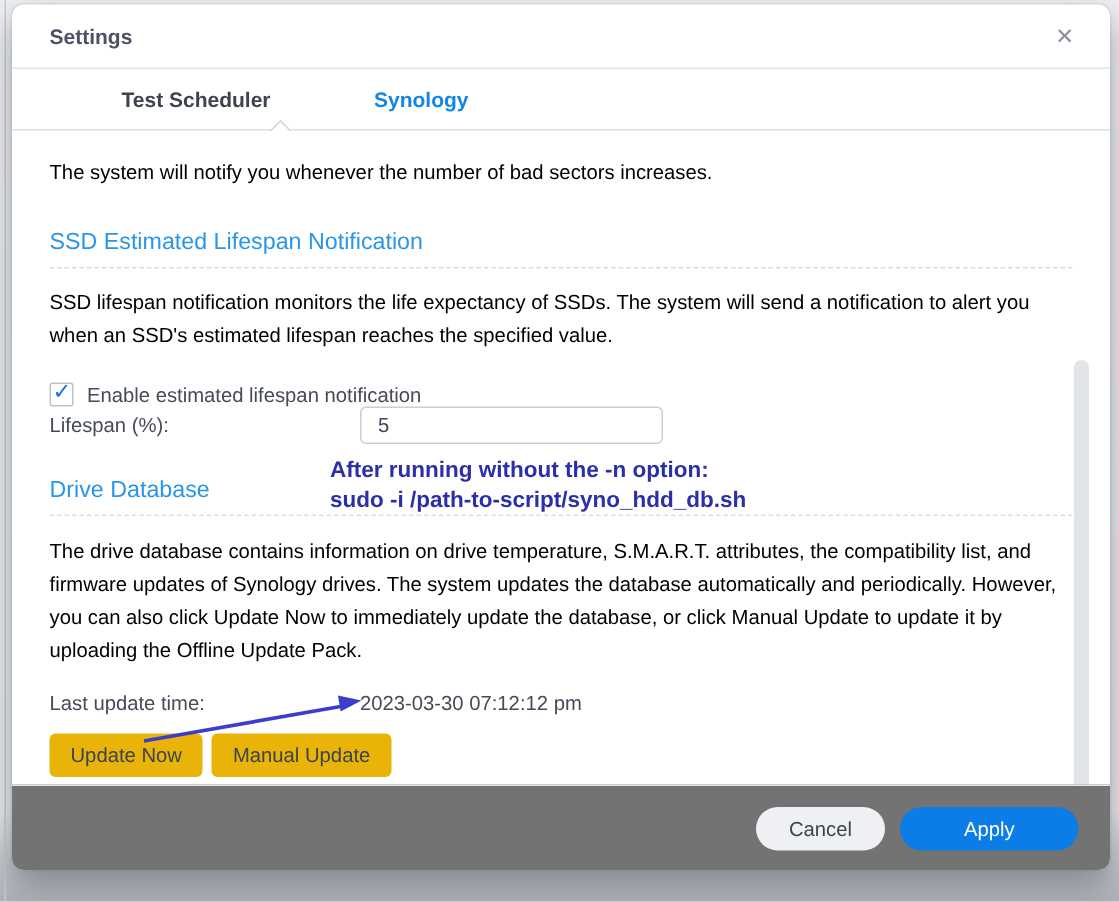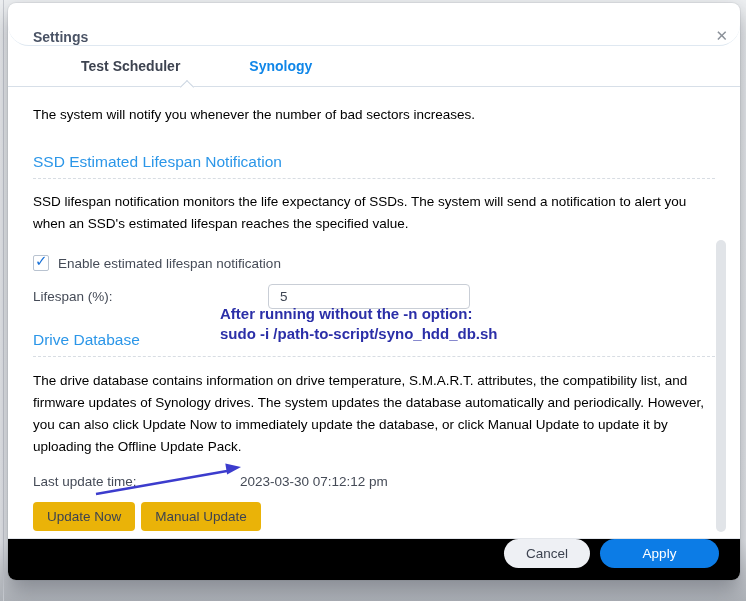--- a/index.html
+++ b/index.html
@@ -14,24 +14,23 @@
 
   .dialog {
     position:absolute; left:8px; top:3px; width:732px; height:577px;
     background:#fff; border-radius:8px;
     box-shadow:0 10px 22px rgba(55,60,70,.45), 0 0 0 1px rgba(120,130,140,.12);
     z-index:1; overflow:hidden;
   }
 
   
   .dlg-header {
-    height:43px; padding:0 10px 0 25px;
-    display:flex; align-items:flex-end; justify-content:space-between;
+    height:43px; padding:0 22px 0 25px;
+    display:flex; align-items:center; justify-content:space-between;
     border-bottom:1px solid #dfe8f1;
-    border-radius:21px;
   }
   .dlg-title { font-size:14px; font-weight:bold; color:#4a5365; }
   .close-btn {
     font-size:15px; font-weight:bold; color:#8b9199; cursor:pointer;
     line-height:1; padding:2px;
   }
 
   
   .tabbar {
     position:relative; height:41px; padding:0 25px;
@@ -65,21 +64,21 @@
   .checkbox {
     width:16px; height:16px; border:1px solid #b9c3d0; border-radius:2px;
     background:#fff; position:relative; cursor:pointer; flex:0 0 auto;
   }
   .checkbox .tick {
     position:absolute; left:1px; top:-4px;
     font-size:15px; font-weight:bold; color:#1a72d8;
   }
   .check-label { margin-left:9px; color:#454b57; }
 
-  .lifespan-row { margin-top:13px; display:flex; align-items:center;gap:28px; }
+  .lifespan-row { display:flex; align-items:center; }
   .field-label { width:207px; color:#454b57; }
   .lifespan-input {
     width:202px; height:25px; border:1px solid #c9ced6; border-radius:4px;
     padding:0 11px; font-size:13.5px; color:#3e4553;
     font-family:"Liberation Sans","DejaVu Sans",sans-serif; outline:none;
   }
 
   .last-update-row { margin-top:13px; display:flex; align-items:center; line-height:21px; }
   .last-update-value { color:#454b57; }
 
@@ -99,24 +98,24 @@
   .arrow-svg { position:absolute; left:80px; top:453px; pointer-events:none; }
 
   
   .scroll-thumb {
     position:absolute; right:14px; top:237px; width:10px; height:292px;
     background:#e1e4e8; border-radius:5px; cursor:pointer;
   }
 
   
   .dlg-footer {
-    position:absolute; left:0; right:0; bottom:0; height:42px;
+    position:absolute; left:0; right:0; bottom:0; height:57px;
     border-top:1px solid #e3e6eb;
-    display:flex; justify-content:flex-end;
-    gap:10px; padding-right:21px; background:#000000;
+    display:flex; align-items:center; justify-content:flex-end;
+    gap:10px; padding-right:21px; background:#737373;
   }
   .btn-pill {
     height:29px; border:none; border-radius:15px;
     font-size:13.5px; font-family:"Liberation Sans","DejaVu Sans",sans-serif;
     cursor:pointer;
   }
   .btn-cancel { background:#eef0f4; color:#3d4350; padding:0 22px; }
   .btn-apply { background:#0c7ce6; color:#fff; width:119px; font-weight:normal; }
 </style>
 </head>

